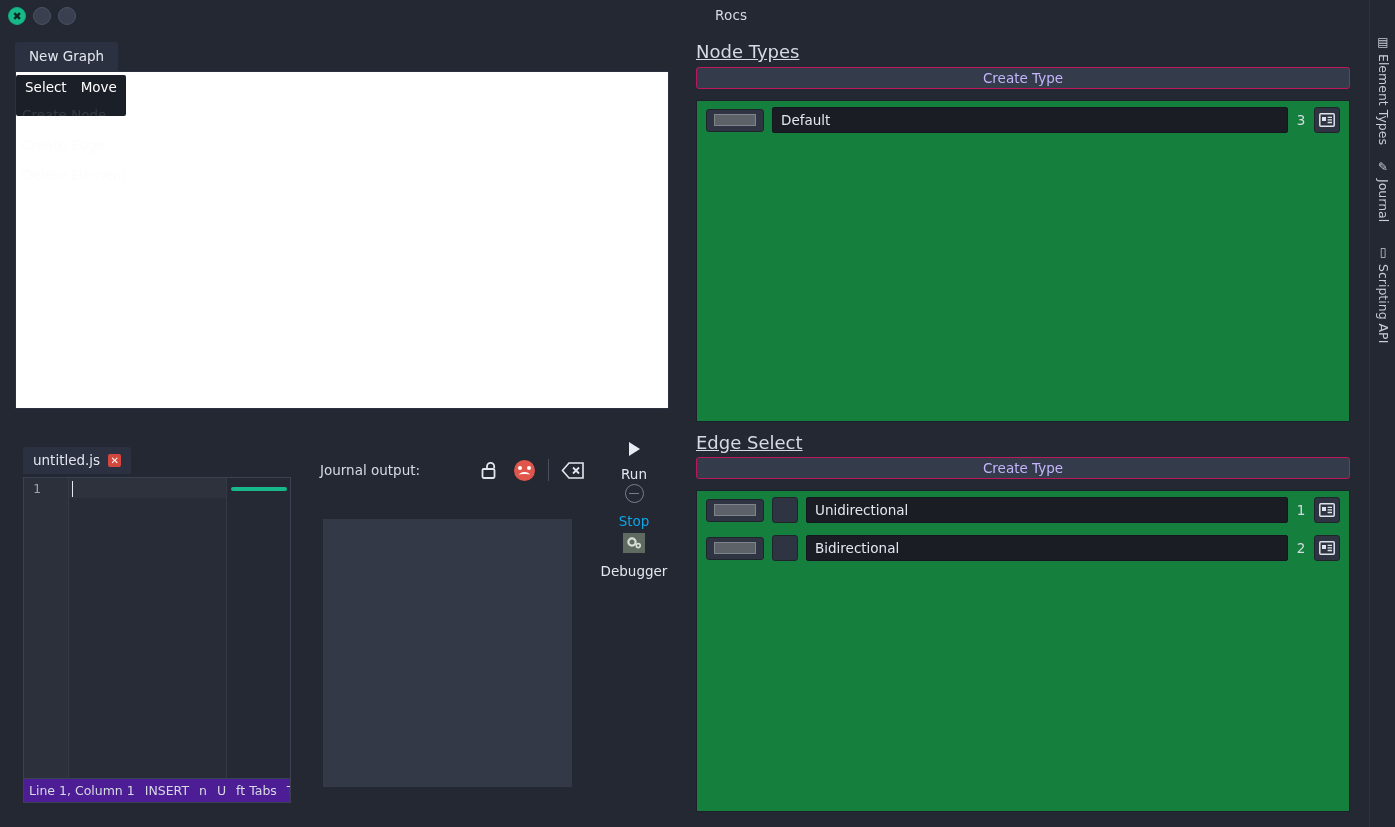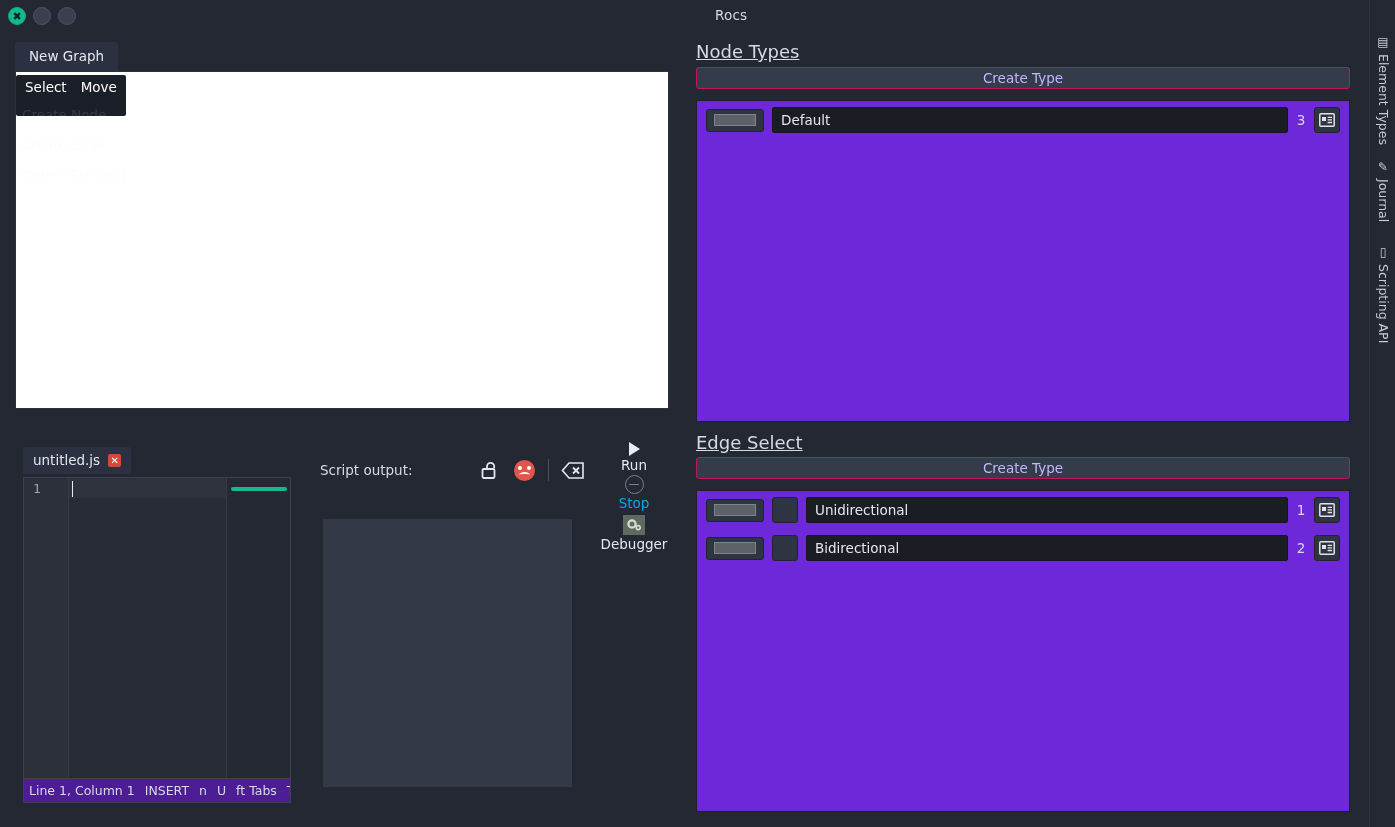--- a/index.html
+++ b/index.html
@@ -159,21 +159,21 @@
   }
   .so-output {
     position: absolute; left: 323px; top: 519px;
     width: 249px; height: 268px;
     background: #333946;
   }
 
   
   .runcol { position: absolute; left: 600px; top: 442px; width: 68px; text-align: center; }
   .rc-item { margin-bottom: 2px; }
-  .rc-label { color: #e4e7ee; font-size: 13.5px; margin-top: 1px; }
+  .rc-label { color: #e4e7ee; font-size: 13.5px; margin-top: 10px; }
   .rc-label.dim { color: #0ea5e9; }
   .play-tri {
     width: 0; height: 0; margin: 0 auto;
     border-left: 11px solid #e8ebf1;
     border-top: 7px solid transparent;
     border-bottom: 7px solid transparent;
   }
   .stop-circ {
     width: 19px; height: 19px; margin: 2px auto 1px auto;
     border: 1.5px solid #767d8d; border-radius: 50%;
@@ -198,21 +198,21 @@
     width: 654px; height: 22px;
     background: #343b4a;
     border: 1px solid #be185d;
     border-radius: 3px;
     color: #c4b5fd; font-size: 13.5px;
     display: flex; align-items: center; justify-content: center;
   }
   .type-list {
     position: absolute; left: 696px;
     width: 654px;
-    background: #6d28d9;
+    background: #15803d;
     border: 1px solid #1d212a;
   }
   .type-row {
     display: flex; align-items: center; gap: 8px;
     padding: 6px 9px;
   }
   .swatch-btn {
     width: 58px; height: 23px;
     background: #2f3442; border: 1px solid #20242d; border-radius: 3px;
     display: flex; align-items: center; justify-content: center;
@@ -306,21 +306,21 @@
       <span>Line 1, Column 1</span>
       <span>INSERT</span>
       <span>n</span>
       <span>U</span>
       <span>ft Tabs</span>
       <span>TF-</span>
 
     </div>
   </div>
 
-  <div class="so-label">Script output:</div>
+  <div class="so-label">Journal output:</div>
 
   <div class="so-icons">
     <div class="ic-btn">
       <svg width="21" height="21" viewBox="0 0 21 21">
         <rect x="2.5" y="9" width="12" height="9" rx="1.2" fill="none" stroke="#e3e6ed" stroke-width="1.8"></rect>
         <path d="M 7 9 L 7 6.5 A 3.6 3.6 0 0 1 14.2 6.5 L 14.2 8" fill="none" stroke="#e3e6ed" stroke-width="1.8"></path>
       </svg>
     </div>
     <div class="ic-btn">
       <div class="sadface">

